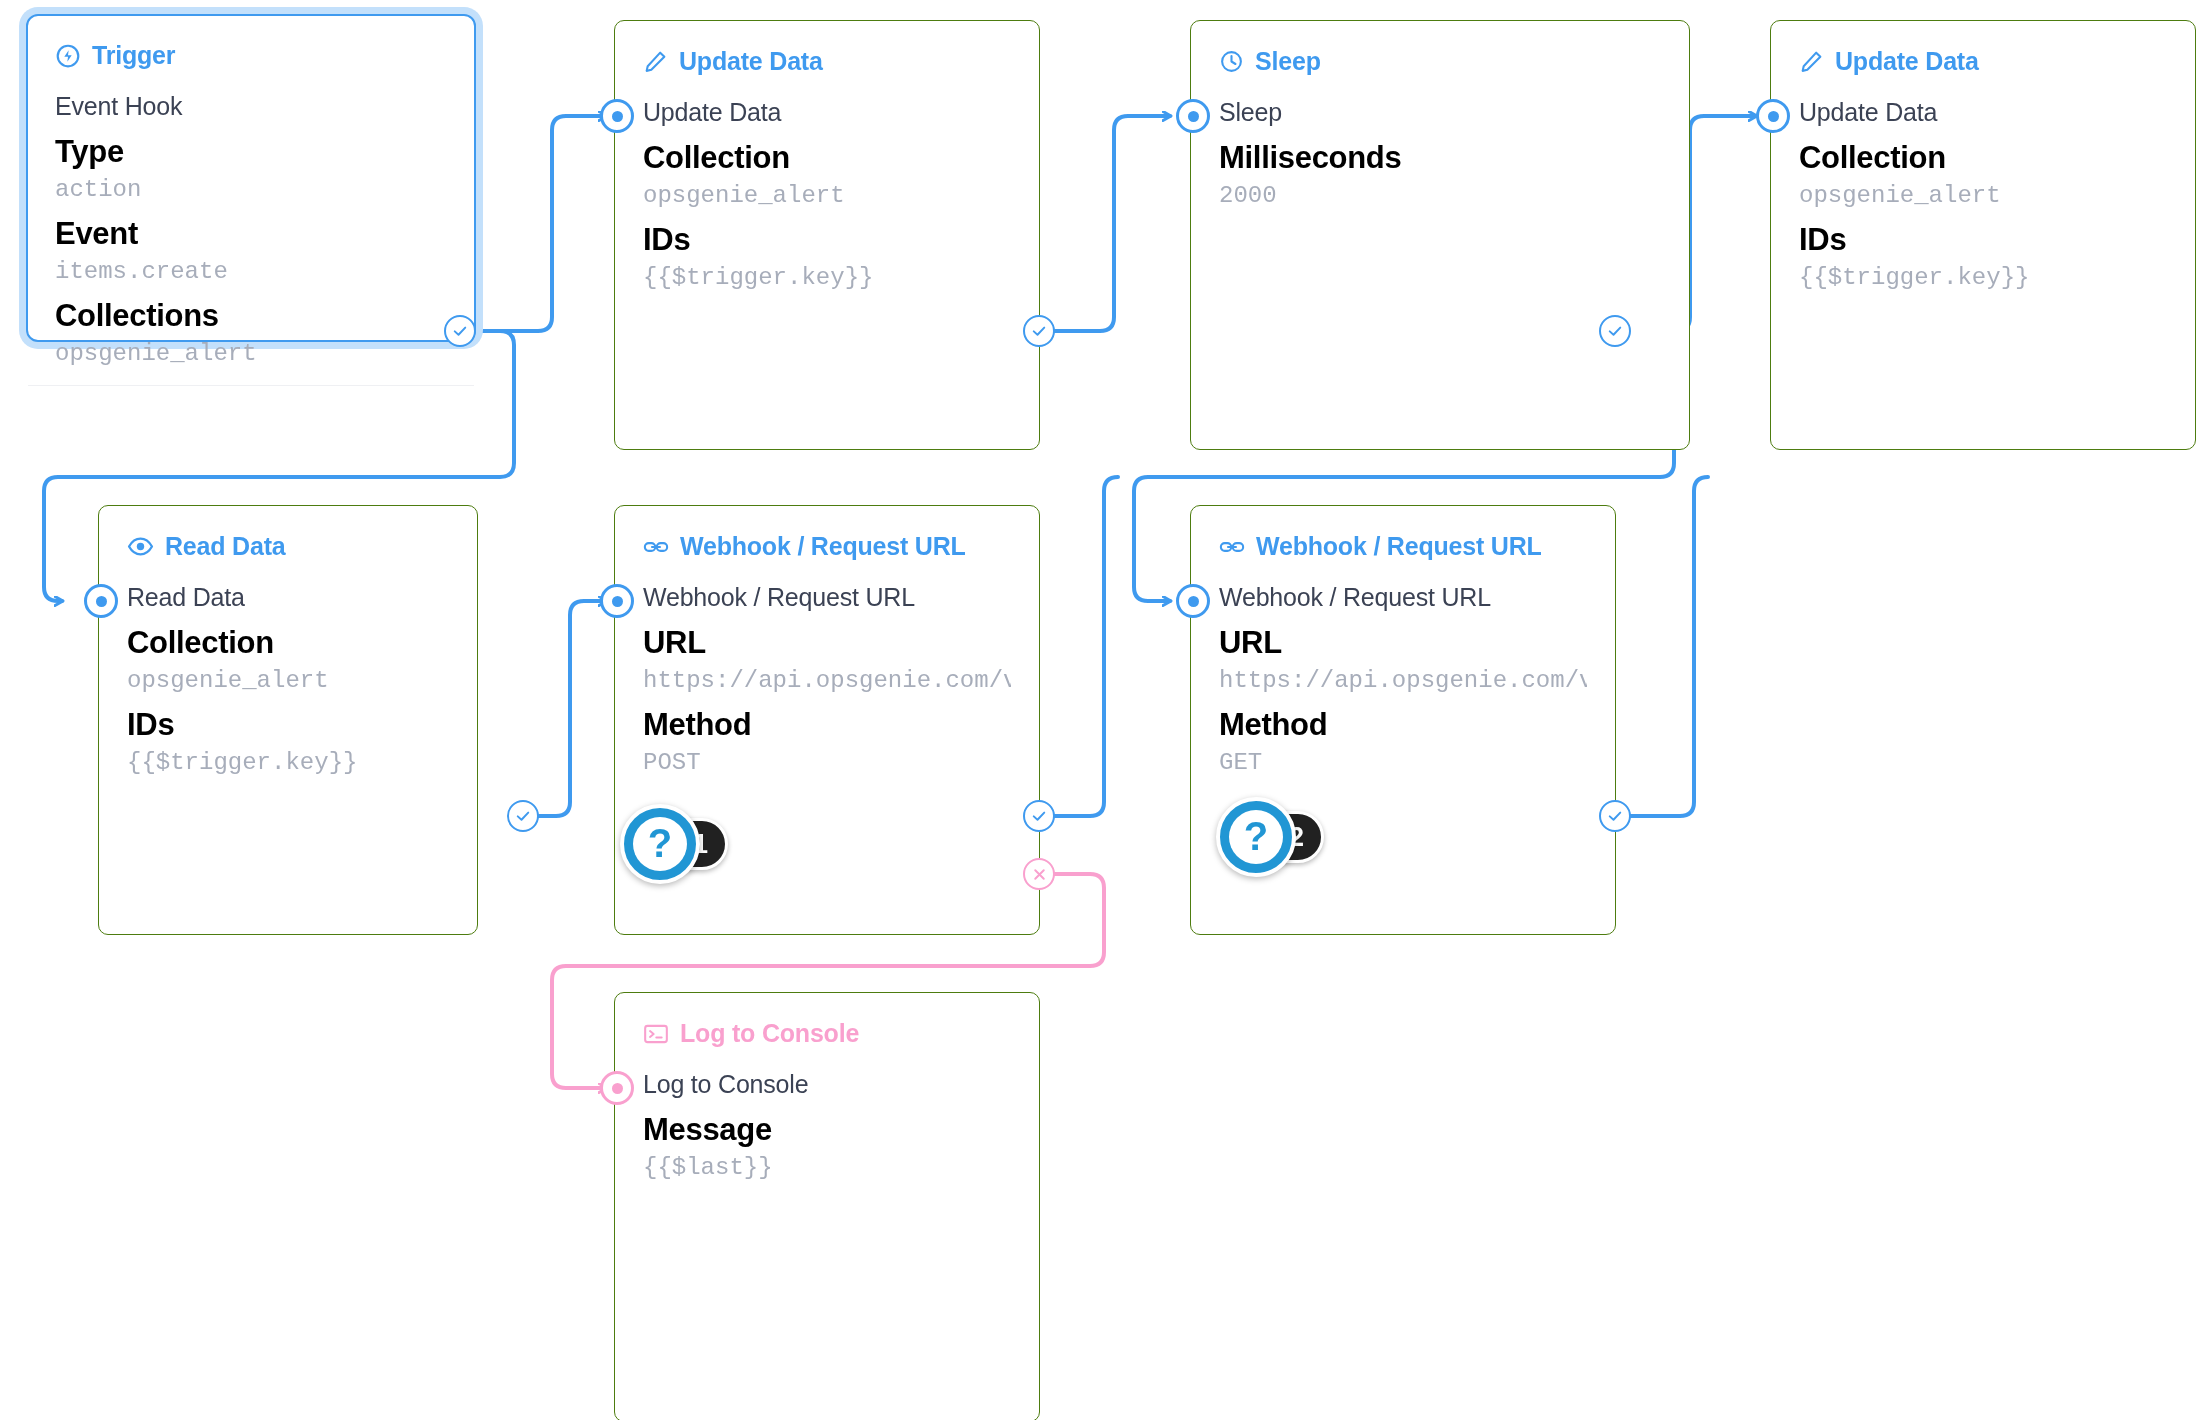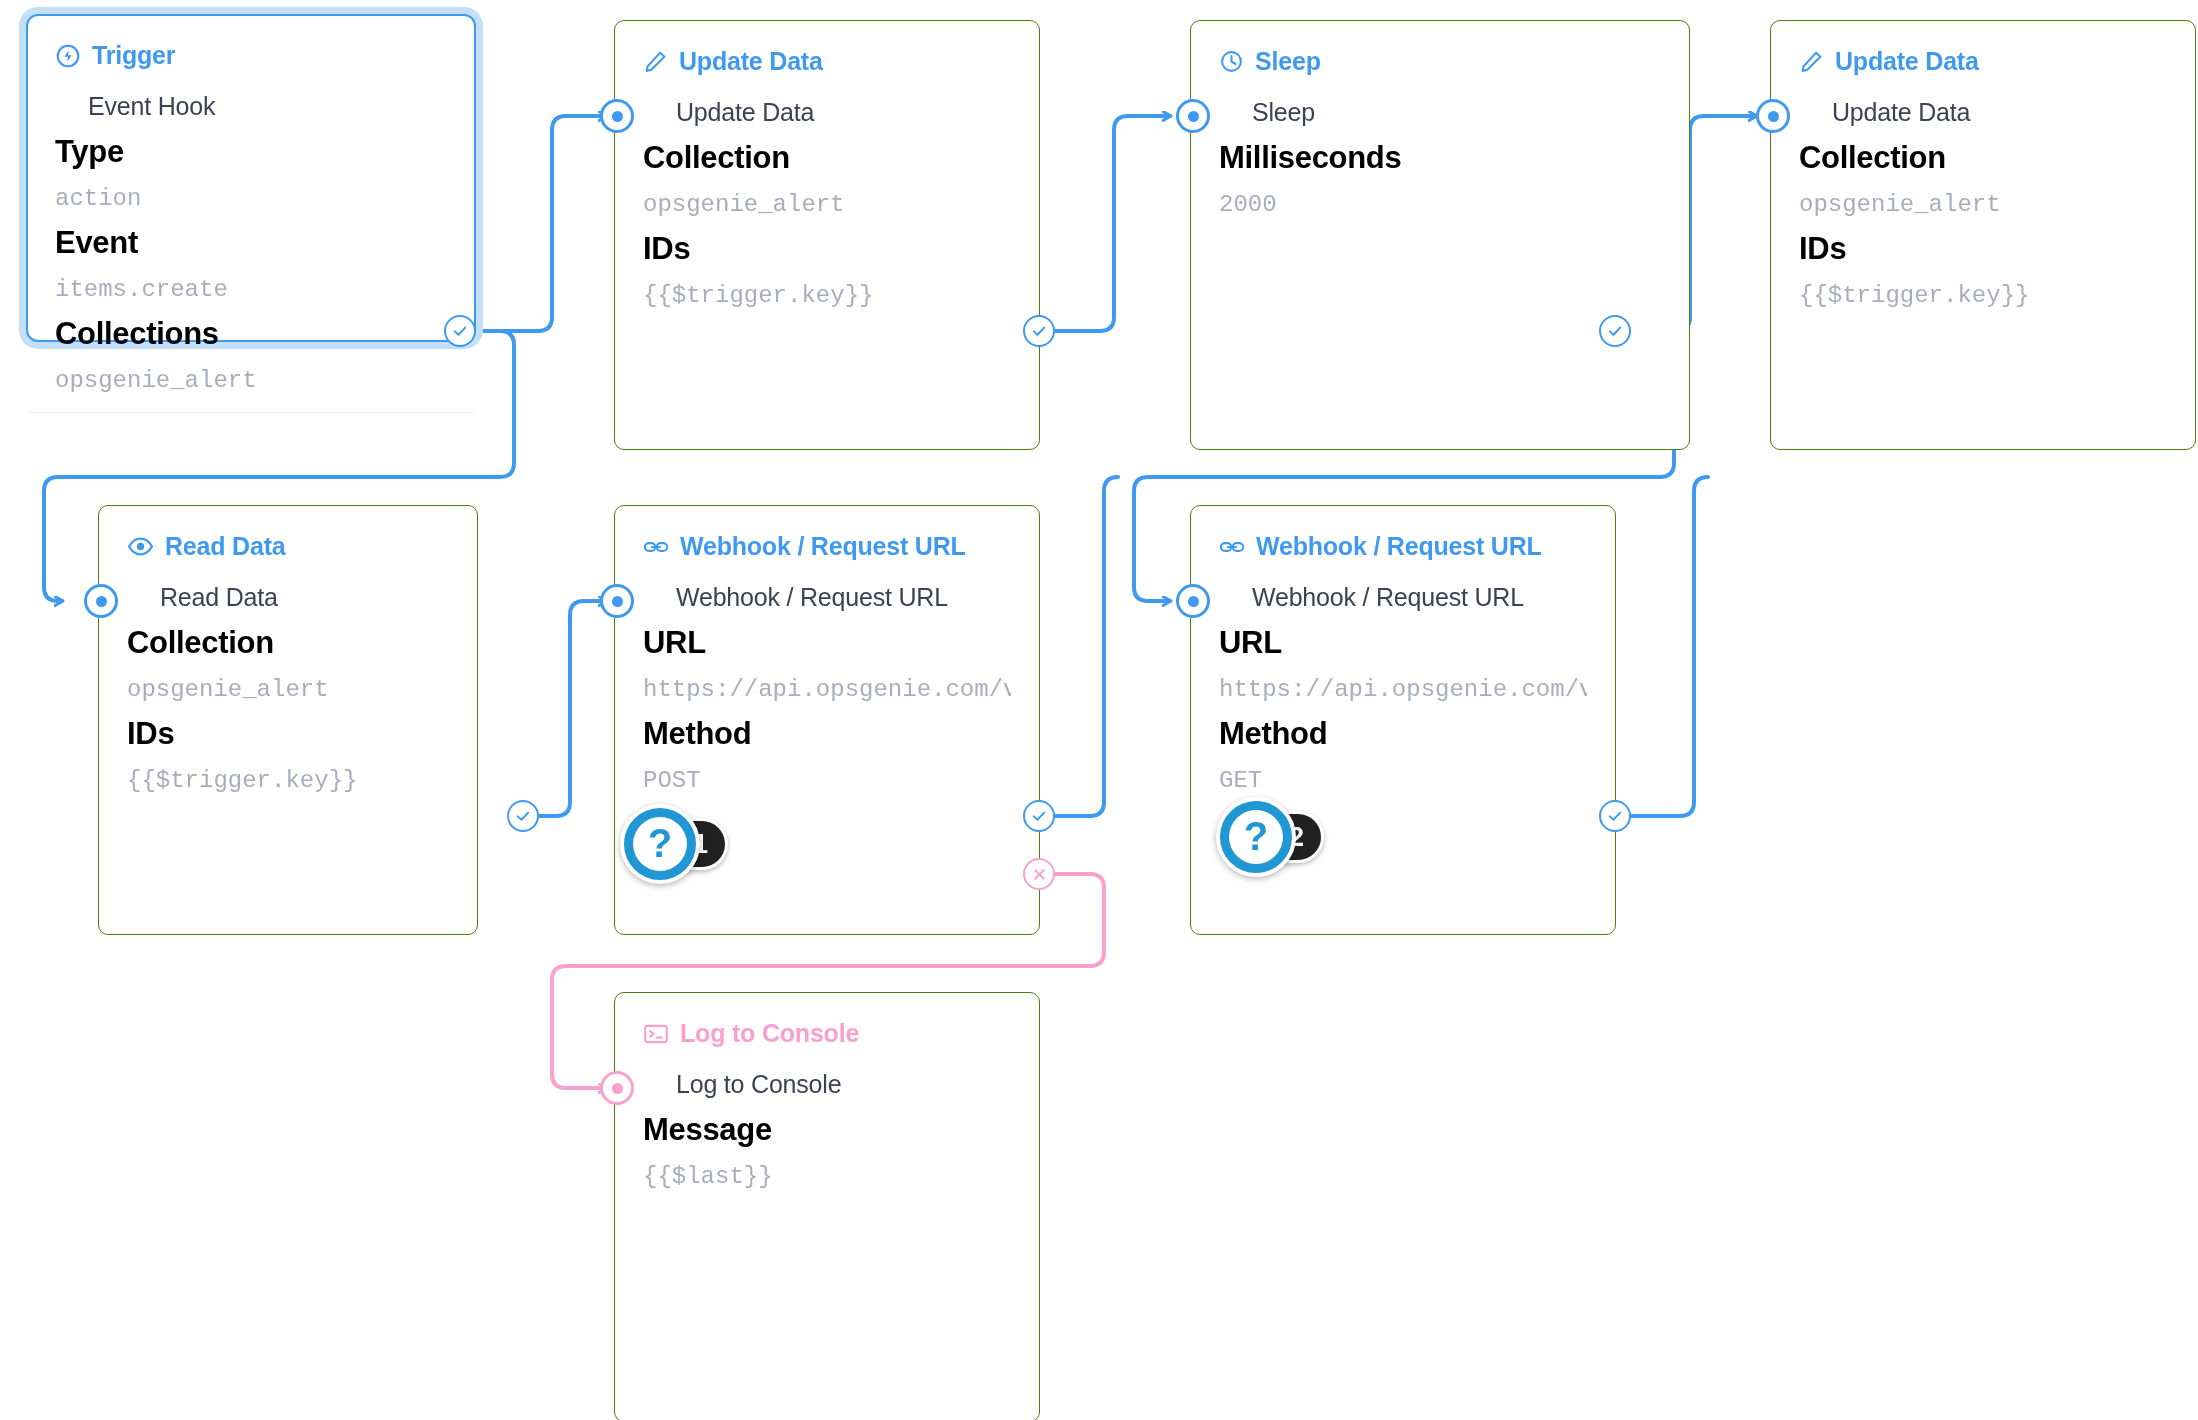--- a/index.html
+++ b/index.html
@@ -48,35 +48,34 @@
     white-space: nowrap;
   }
   .card-header.pink { color: #f9a0ce; }
   .hdr-icon { display: flex; align-items: center; }
 
   .op-name {
     font-size: 25px;
     color: #3b4254;
     margin-bottom: 6px;
     letter-spacing: -0.2px;
-    margin-left: 33px;
   }
   .field { margin-top: 13px; }
   .field:first-of-type { margin-top: 0; }
   .field-label {
     font-size: 31px;
     font-weight: bold;
     color: #000000;
     letter-spacing: -0.3px;
   }
   .field-value {
     font-size: 24px;
     color: #a7adba;
     font-family: "Liberation Mono", "DejaVu Sans Mono", monospace;
-    margin-top: 15px;
+    margin-top: 6px;
     white-space: nowrap;
     overflow: hidden;
   }
   .divider {
     border-top: 1px solid #eff0f3;
     margin: 18px -27px 0 -27px;
   }
   .status-row {
     display: flex; align-items: center; gap: 13px;
     padding: 17px 0 20px 1px;

